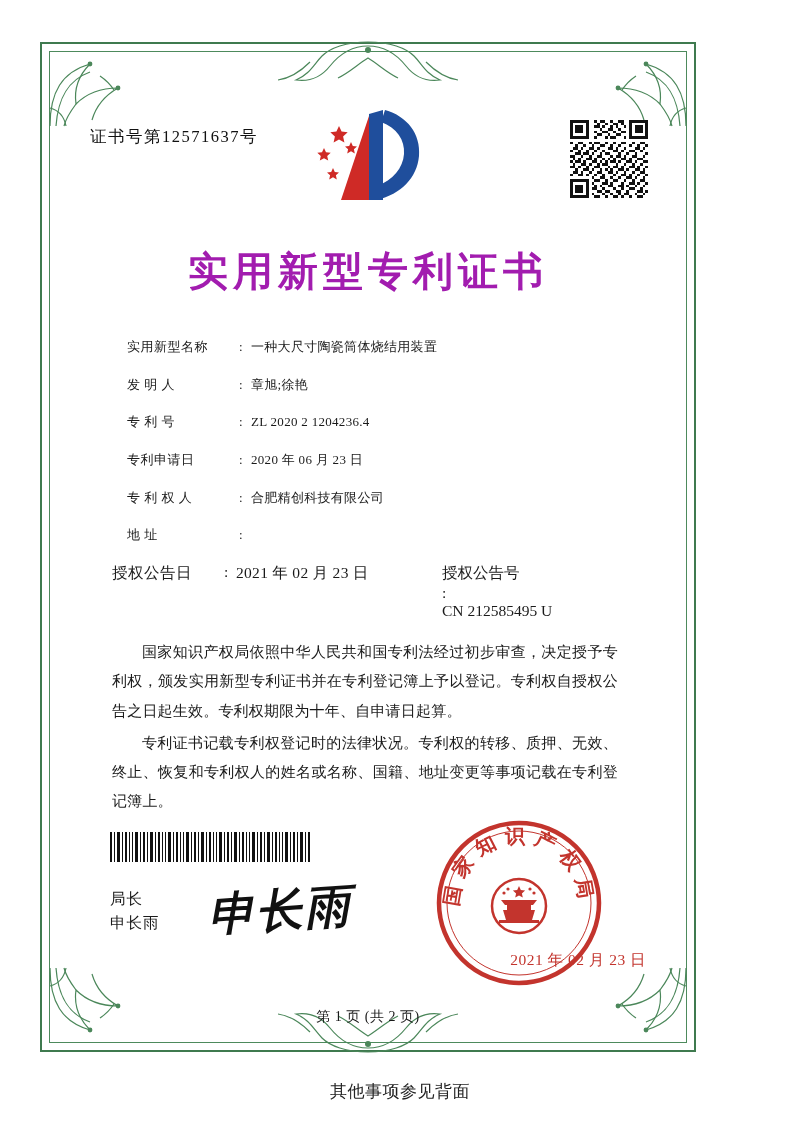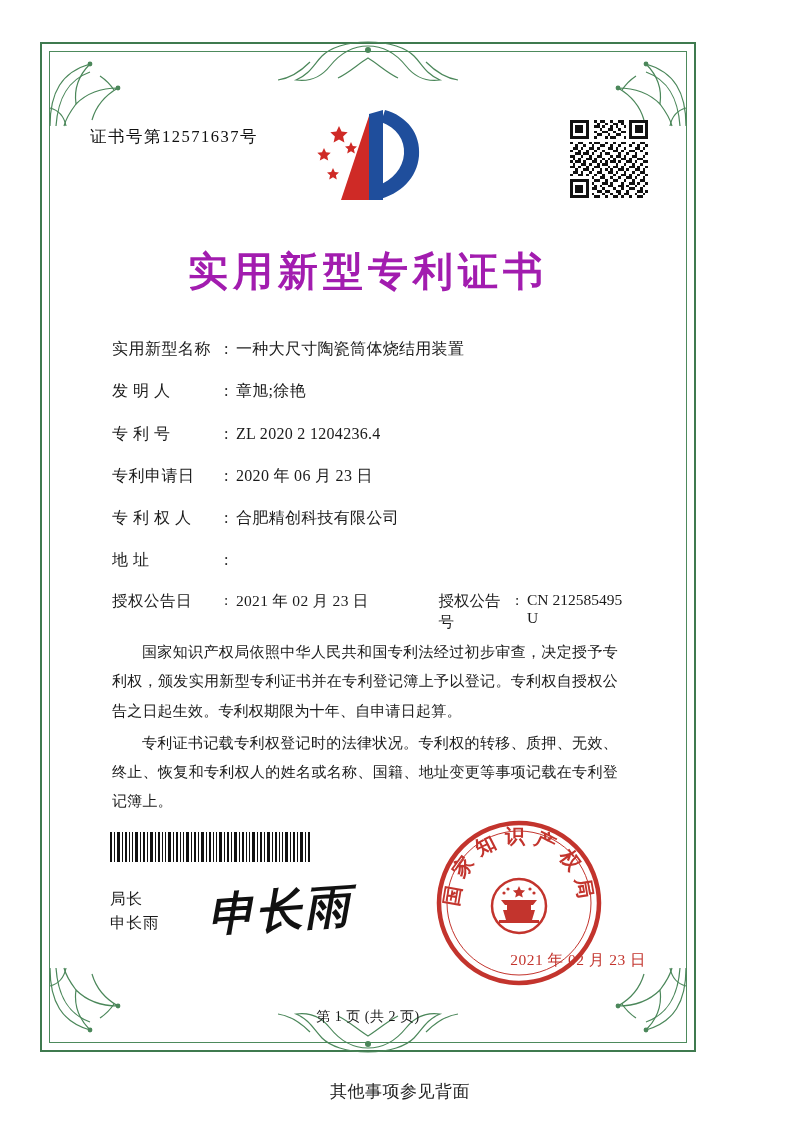--- a/index.html
+++ b/index.html
@@ -130,22 +130,23 @@
   .fields {
     position: absolute;
     left: 72px;
     right: 60px;
     top: 295px;
   }
   .field-row {
     display: flex;
     align-items: flex-end;
     margin-bottom: 17.5px;
-    font-size: 16px;
+    font-size: 13px;
     line-height: 1.55;
+    margin-left: 15px;
   }
   .field-label {
     flex: 0 0 auto;
     width: 112px;
     white-space: nowrap;
     letter-spacing: 0.5px;
   }
   .field-colon {
     flex: 0 0 auto;
     width: 10px;
@@ -159,21 +160,21 @@
     display: block;
   }
 
   .pub-row {
     display: flex;
     align-items: baseline;
     font-size: 15.5px;
     margin-bottom: 6px;
   }
   .pub-left { width: 330px; display:flex; }
-  .pub-right { display:flex; }
+  .pub-right { display:flex;flex-direction:column; }
 
   
   .paragraphs {
     position: absolute;
     left: 72px;
     right: 62px;
     top: 596px;
     font-size: 15px;
     line-height: 1.95;
     text-align: justify;

